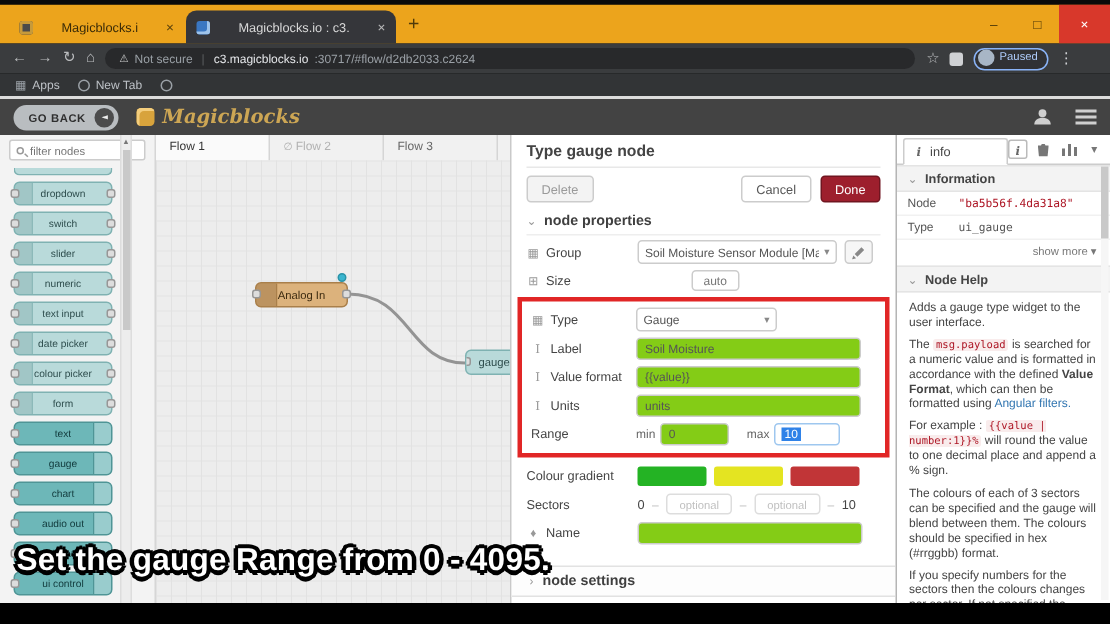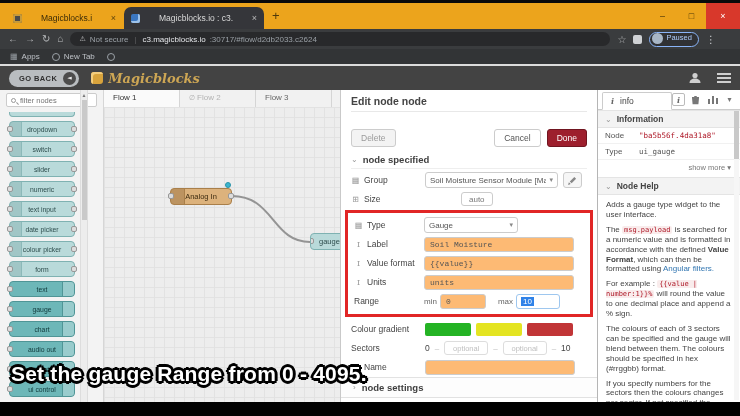--- a/index.html
+++ b/index.html
@@ -93,41 +93,41 @@
   .cnode .clab { width:100%; text-align:center; }
   .cnode.analog { left:66px; top:98px; width:62px; background:#dcb27c; border:1px solid #a97f4a; color:#3d2b10; }
   .cnode.analog .nicon2 { position:absolute; left:0; top:0; bottom:0; width:14px; background:rgba(90,55,10,.25); border-right:1px solid #a97f4a; border-radius:3px 0 0 3px; }
   .cnode.gaugen { left:206px; top:143px; width:60px; background:#b9dada; border:1px solid #7fb2b2; color:#2e4d4d; overflow:hidden; }
   .cnode.gaugen .clab { text-align:left; padding-left:8px; }
   .dot { position:absolute; left:121px; top:92px; width:6px; height:6px; border-radius:50%; background:#3bb5cf; border:1px solid #2a93a8; z-index:3; }
 
   
   .epanel { position:absolute; left:340px; top:0; width:257px; height:312px; background:#fff; border-left:1px solid #c9c9c9; z-index:3; padding:0 10px; overflow:hidden; }
   .ep-title { font-size:10.5px; font-weight:bold; color:#444; padding:5px 0 4px; border-bottom:1px solid #e8e8e8; }
-  .ep-btns { display:flex; align-items:center; margin:17px 0 3px; }
+  .ep-btns { display:flex; align-items:center; margin:5px 0 3px; }
   .btn { font-size:8.5px; border-radius:3px; padding:3px 9px; border:1px solid #ccc; background:#fff; color:#555; font-family:inherit; }
   .btn.delete { background:#f3f3f3; color:#9a9a9a; margin-right:auto; }
   .btn.cancel { margin-right:6px; }
   .btn.done { background:#9d1f2d; border-color:#701520; color:#fff; }
   .ep-sec { display:flex; gap:5px; align-items:center; font-size:9.5px; font-weight:bold; color:#3f3f3f; padding:4px 0 3px; border-bottom:1px solid #eee; }
   .ch { color:#999; font-size:8px; font-weight:normal; }
   .row { display:flex; align-items:center; margin:3px 0; height:16px; }
   .lbl { flex:0 0 74px; display:flex; align-items:center; gap:4px; font-size:8.5px; color:#444; }
   .licon { color:#999; font-size:8px; width:9px; text-align:center; flex:0 0 9px; }
   .licon.serif { font-family:"DejaVu Serif",serif; }
   .ctl-select { height:16px; border:1px solid #ccc; border-radius:3px; display:flex; align-items:center; font-size:8px; color:#555; padding:0 4px; background:#fff; }
   .group-select { width:133px; }
   .type-select { width:94px; }
   .cs-t { flex:1; white-space:nowrap; overflow:hidden; }
   .cv { color:#888; font-size:7px; margin-left:3px; }
   .pencil { width:19px; height:16px; border:1px solid #ccc; border-radius:3px; background:#f6f6f6; margin-left:5px; display:flex; align-items:center; justify-content:center; }
   .autobtn { height:14px; border:1px solid #ccc; border-radius:3px; background:#fff; font-size:8px; color:#777; padding:0 7px; font-family:inherit;margin-left:36px; }
   .redbox { border:3px solid #e12626; margin:2px -6px 4px; padding:1px 6px 2px; }
   .redbox .lbl { flex:0 0 70px; }
-  .inp { height:15px; border:1px solid #ccc; border-radius:3px; font-size:8px; color:#555; padding:0 5px; background:#fdba74; outline:none; font-family:Liberation Mono, monospace; }
+  .inp { height:15px; border:1px solid #ccc; border-radius:3px; font-size:8px; color:#555; padding:0 5px; background:#84cc16; outline:none; font-family:Liberation Sans, sans-serif; }
   .inp.wide { width:150px; }
   .mm { font-size:8px; color:#666; margin-right:3px; }
   .inp.min { width:46px; margin-right:12px; }
   .maxbox { width:44px; height:15px; border:1px solid #9ec7ef; border-radius:3px; background:#fff; display:flex; align-items:center; padding:0 4px; font-size:8px; }
   .sel { background:#2f82e8; color:#fff; padding:0 2px; }
   .sw { width:46px; height:13px; border-radius:2px; margin-right:5px; }
   .sw1 { background:#24b324; } .sw2 { background:#e4e421; } .sw3 { background:#c13537; }
   .secitem { font-size:8.5px; color:#444; }
   .dash { color:#bbb; font-size:8px; margin:0 5px; }
   .optin { width:44px; height:14px; border:1px solid #ddd; border-radius:3px; font-size:7.5px; text-align:center; color:#999; outline:none; font-family:inherit; }
@@ -355,29 +355,29 @@
         <span class="port r"></span>
       </div>
       <span class="dot"></span>
       <div class="cnode gaugen">
         <span class="clab">gauge</span>
         <span class="port l"></span>
       </div>
     </div>
 
     <div class="epanel">
-      <div class="ep-title">Edit node node</div>
+      <div class="ep-title">Type gauge node</div>
       <div class="ep-btns">
         <button class="btn delete">Delete</button>
         <button class="btn cancel">Cancel</button>
         <button class="btn done">Done</button>
       </div>
       <div class="ep-sec">
         <span class="ch">⌄</span>
-        <span>node specified</span>
+        <span>node properties</span>
       </div>
 
       <div class="row">
         <span class="lbl">
             <span class="licon">▦</span>
             <span>Group</span>
           </span>
         <div class="ctl-select group-select">
           <span class="cs-t">Soil Moisture Sensor Module [Magicbl</span>
           <span class="cv">▾</span>

